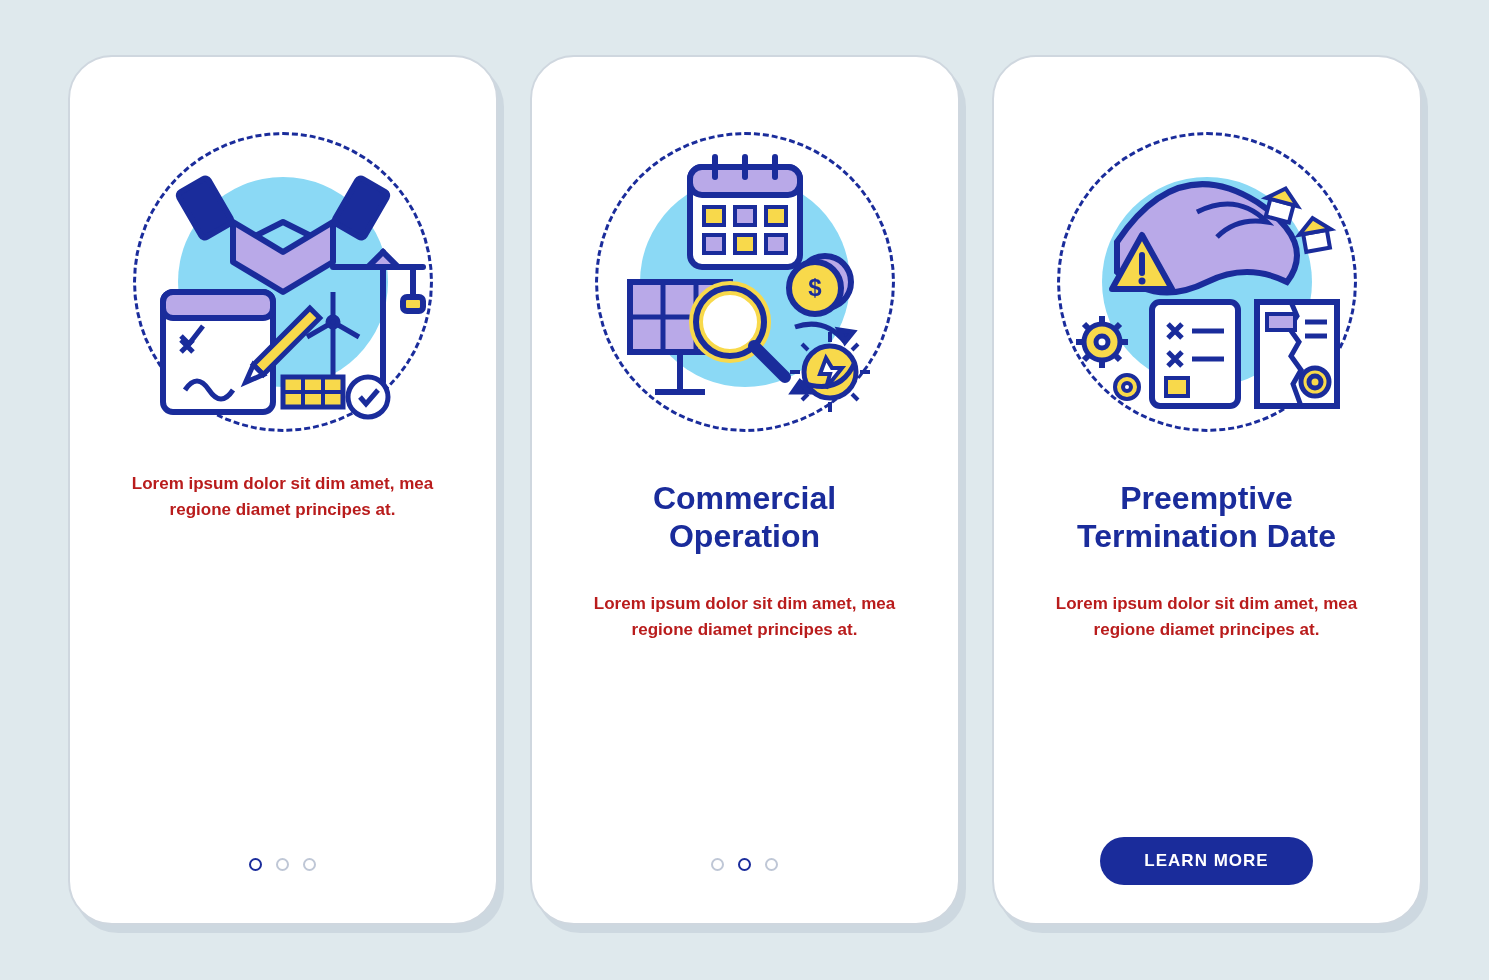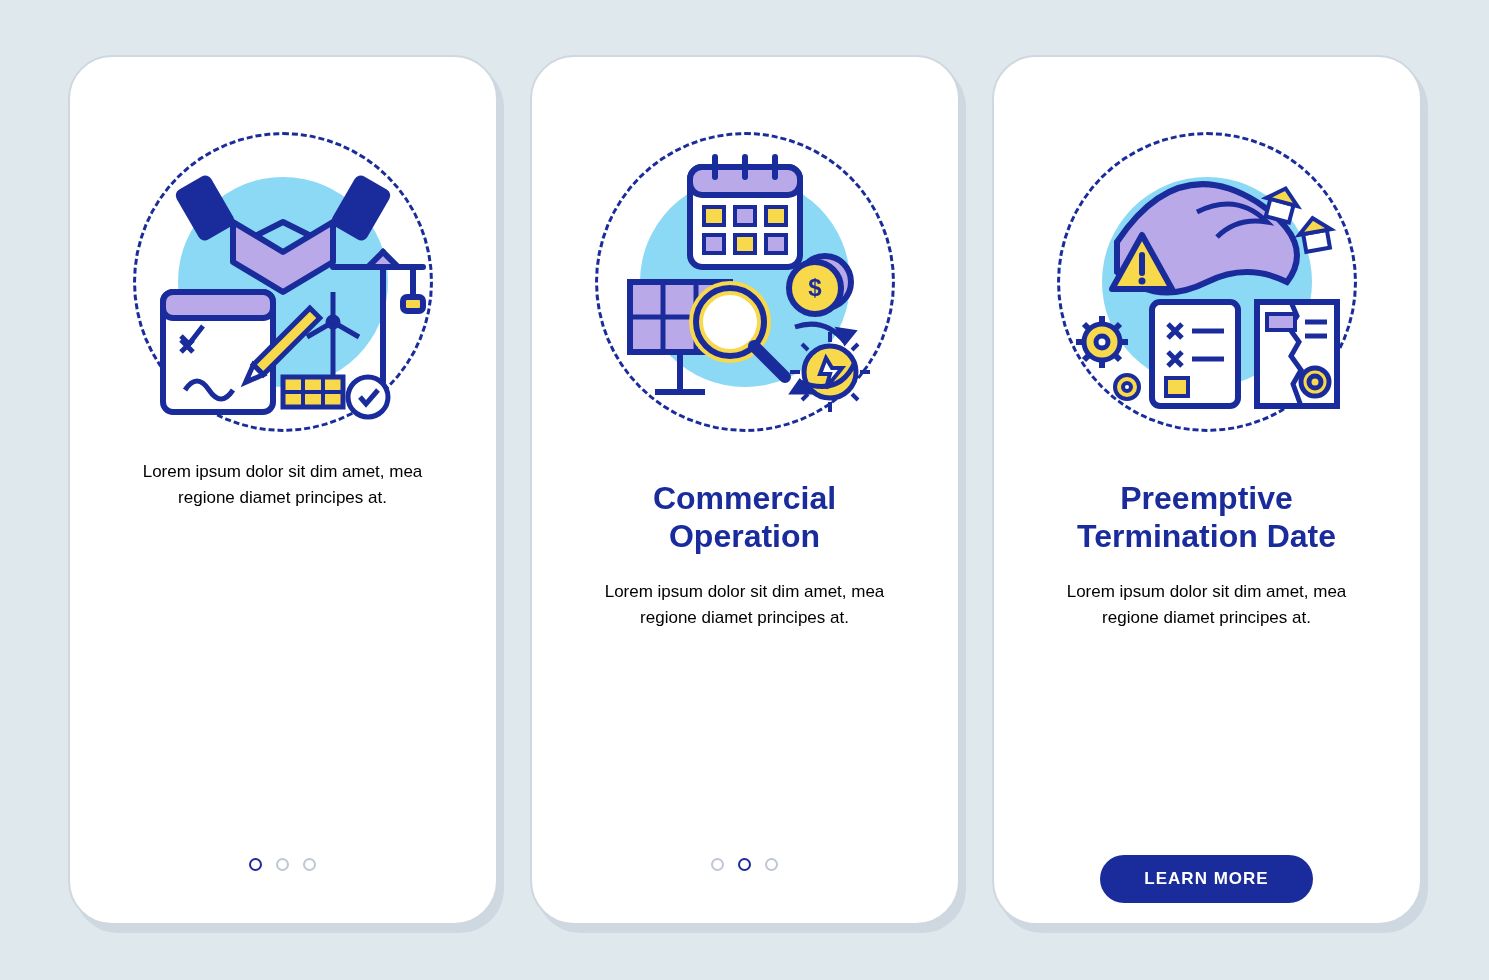--- a/index.html
+++ b/index.html
@@ -54,43 +54,44 @@
     font-size:32px;
     font-weight:800;
     text-align:center;
     line-height:1.2;
     min-height:80px;
     display:flex;
     align-items:center;
     justify-content:center;
   }
   p.body{
-    margin-top:22px;
-    color:#000000;
+    margin-top:34px;
+    color:#b91c1c;
     font-size:17px;
     line-height:1.55;
     text-align:center;
     max-width:330px;
+    font-weight:bold;
   }
   .dots{
     position:absolute;
     bottom:52px;
     display:flex;
     gap:14px;
   }
   .dot{
     width:13px;height:13px;
     border-radius:50%;
     border:2px solid #bfc7d6;
     background:#fff;
   }
   .dot.active{border-color:#1a2c9b}
   .cta{
     position:absolute;
-    bottom:20px;
+    bottom:38px;
     background:#1a2c9b;
     color:#fff;
     border:none;
     border-radius:999px;
     padding:14px 44px;
     font-size:17px;
     font-weight:700;
     letter-spacing:1px;
     cursor:pointer;
   }

